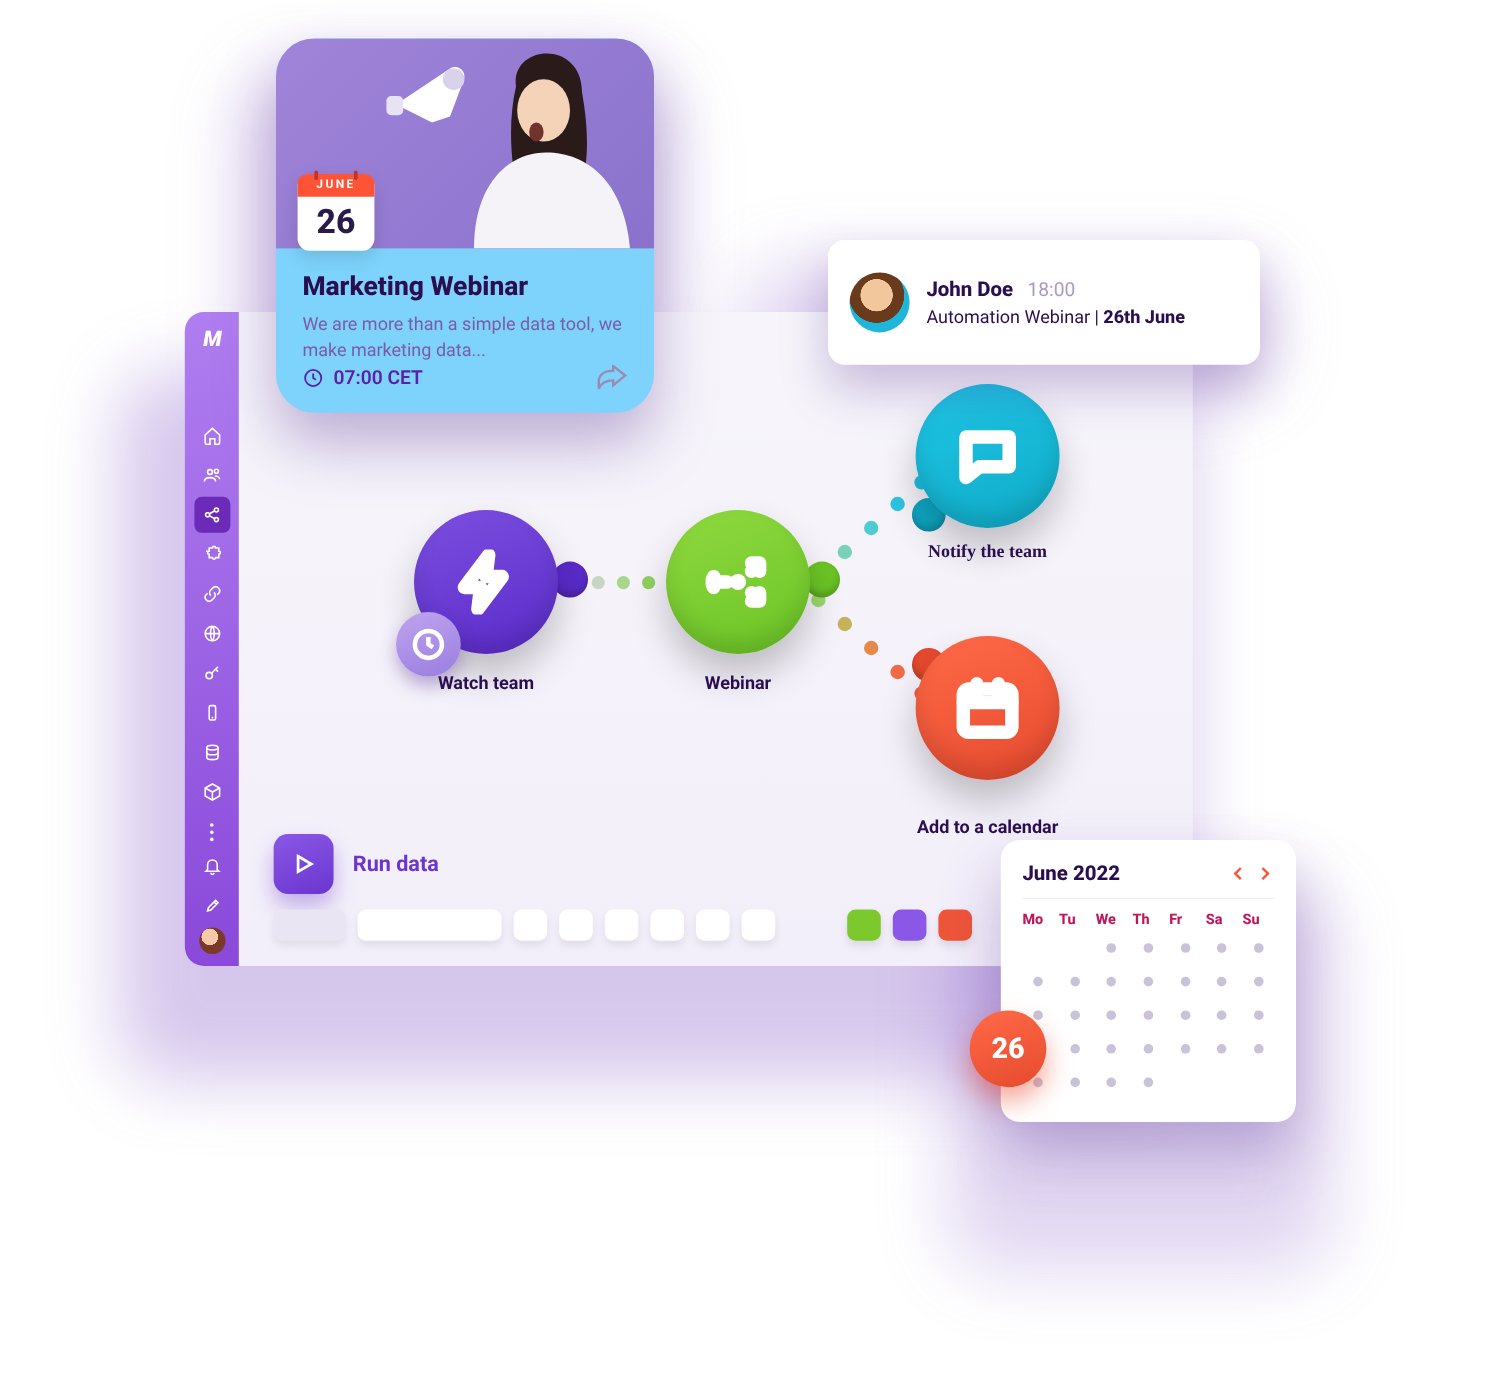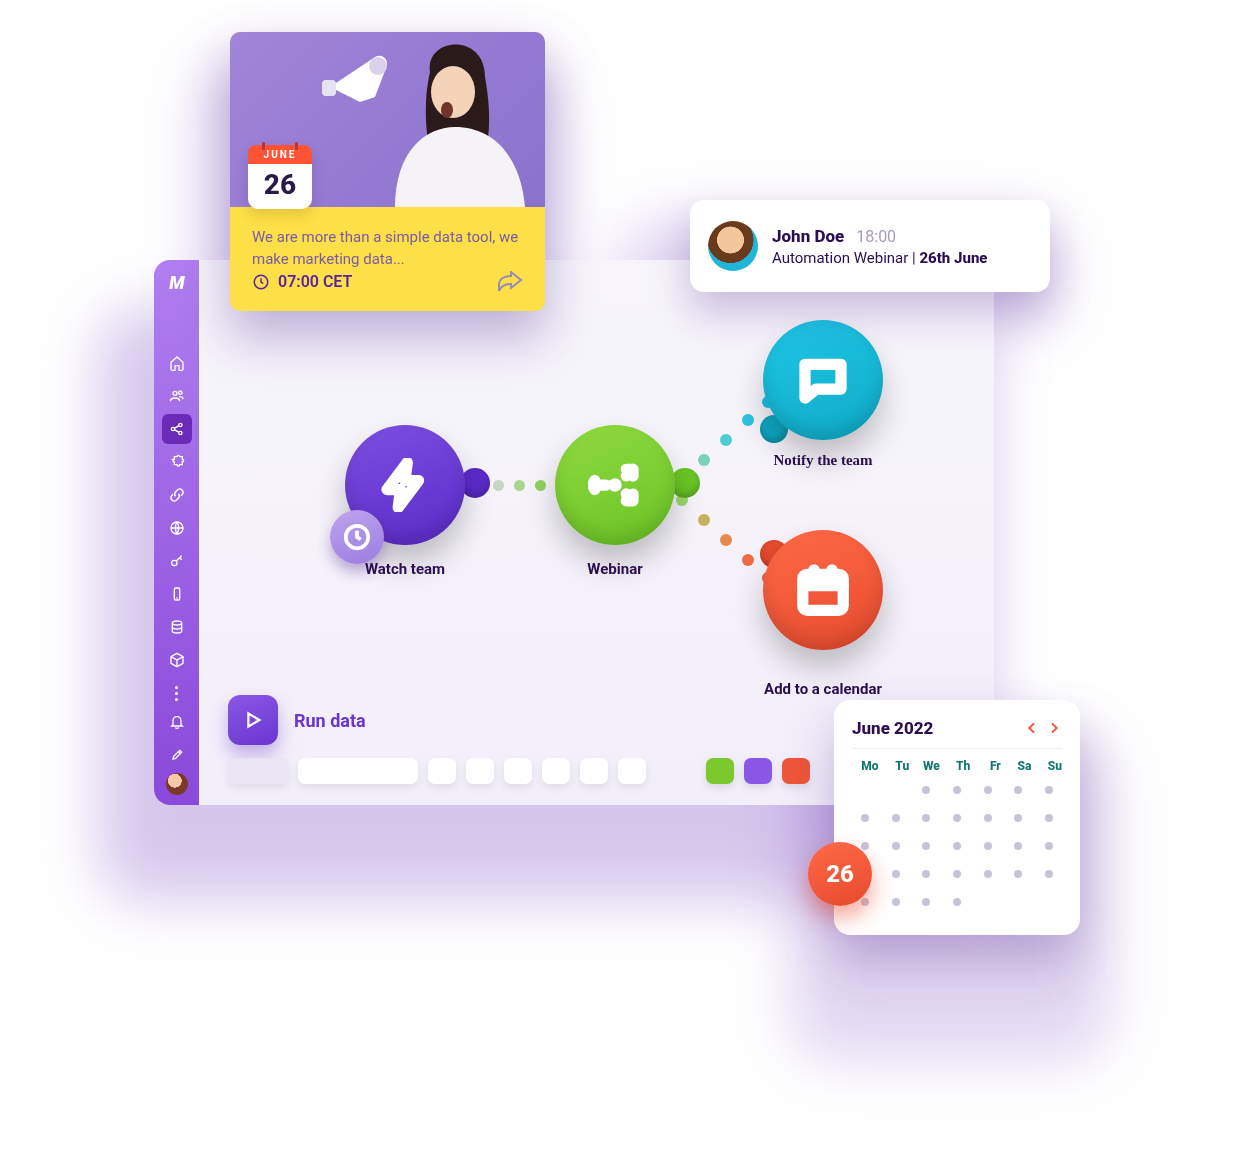--- a/index.html
+++ b/index.html
@@ -69,22 +69,22 @@
     width: 22px; height: 22px; border-radius: 50%;
     background: radial-gradient(circle at 40% 35%, #f7c9a8 0 35%, #7a3a2a 36% 100%);
     margin-bottom: 10px;
   }
   
   .event-card {
     position: absolute;
     left: 230px;
     top: 32px;
     width: 315px;
-    background: #fde047;
-    border-radius: 10px;
+    background: #7dd3fc;
+    border-radius: 32px;
     box-shadow: 0 25px 50px rgba(80,40,140,0.35);
     overflow: hidden;
   }
   .event-hero {
     height: 175px;
     background: linear-gradient(135deg, #a084d9 0%, #8a72cc 100%);
     position: relative;
   }
   .person {
     position:absolute; right:10px; bottom:0; width:200px; height:175px;
@@ -110,21 +110,21 @@
   .date-badge .dy { font-size:28px; font-weight:800; color:#2a1a4a; padding-top:4px; }
   .event-body { padding: 20px 22px 18px; }
   .event-title { font-size:22px; font-weight:800; color:#2a0e4f; margin-bottom:8px; }
   .event-desc { font-size:15px; color:#7a5ba8; line-height:1.45; }
   .event-foot { display:flex; align-items:center; justify-content:space-between; }
   .event-time { display:flex; align-items:center; gap:8px; color:#5b1fa8; font-weight:600; font-size:16px; }
   .clock-icon { width:18px; height:18px; }
   .share-ic { color:#9a8bb5; }
   
   .notif {
-    position:absolute; left:690px; top:200px; width:360px; height:92px;
+    position:absolute; left:690px; top:200px; width:360px; height:104px;
     background:#fff; border-radius:14px;
     box-shadow:0 20px 40px rgba(80,40,140,0.28);
     display:flex; align-items:center; padding:0 18px; gap:14px;
   }
   .notif-av {
     width:50px; height:50px; border-radius:50%;
     background: radial-gradient(circle at 45% 38%, #f2c79c 0 32%, #6a3a1c 33% 55%, #1fb6d9 56% 100%);
   }
   .notif-name { font-weight:800; color:#2a0e4f; font-size:17px; }
   .notif-time { color:#a89abf; font-size:16px; margin-left:8px; }
@@ -180,21 +180,21 @@
     position:absolute; left:834px; top:700px; width:246px;
     background:#fff; border-radius:16px;
     box-shadow:0 25px 50px rgba(80,40,140,0.3);
     padding:18px 18px 22px;
   }
   .cal-head { display:flex; justify-content:space-between; align-items:center; border-bottom:1px solid #eee; padding-bottom:10px; margin-bottom:10px; }
   .cal-title { font-weight:800; color:#2a0e4f; font-size:17px; }
   .cal-nav { display:flex; gap:6px; color:#ff5335; }
   .cal-nav svg { width:16px; height:16px; stroke:#ff5335; stroke-width:3; fill:none; }
   .cal-days { display:grid; grid-template-columns:repeat(7,1fr); gap:6px 4px; }
-  .cal-dh { font-size:12px; font-weight:800; color:#0f766e; text-align:right; }
+  .cal-dh { font-size:12px; font-weight:800; color:#be185d; text-align:left; }
   .cal-cell { height:22px; display:flex; align-items:center; justify-content:center; }
   .cal-cell span { width:8px; height:8px; background:#c9c2d8; border-radius:50%; }
   .cal-cell.empty span { opacity:0; }
   .cal-badge {
     position:absolute; left:-26px; top:142px; width:64px; height:64px; border-radius:50%;
     background:linear-gradient(160deg,#ff6a47,#e64a2e);
     color:#fff; font-weight:800; font-size:24px;
     display:flex; align-items:center; justify-content:center;
     box-shadow:0 12px 22px rgba(230,60,30,0.45);
   }
@@ -397,20 +397,21 @@
       <path d="M10 35 L40 15 L55 5 C62 1 70 8 66 16 L55 45 L40 50 Z" fill="#fff"></path>
       <rect x="2" y="28" width="14" height="16" rx="4" fill="#e8e3f2"></rect>
       <circle cx="58" cy="14" r="9" fill="#d9d2ea"></circle>
     </svg>
     <div class="date-badge">
       <div class="mo">JUNE</div>
       <div class="dy">26</div>
     </div>
   </div>
   <div class="event-body">
+    <div class="event-title">Marketing Webinar</div>
     <div class="event-desc">We are more than a simple data tool, we make marketing data...</div>
     <div class="event-foot">
       <div class="event-time">
         <svg class="clock-icon" viewBox="0 0 24 24" stroke="#5b1fa8" fill="none" stroke-width="2">
             <circle cx="12" cy="12" r="9"></circle>
             <path d="M12 7v5l3 2"></path>
           </svg>
         <span>07:00 CET</span>
       </div>
       <svg class="share-ic" width="26" height="22" viewBox="0 0 26 22" stroke="#9a8bb5" fill="none" stroke-width="2">

